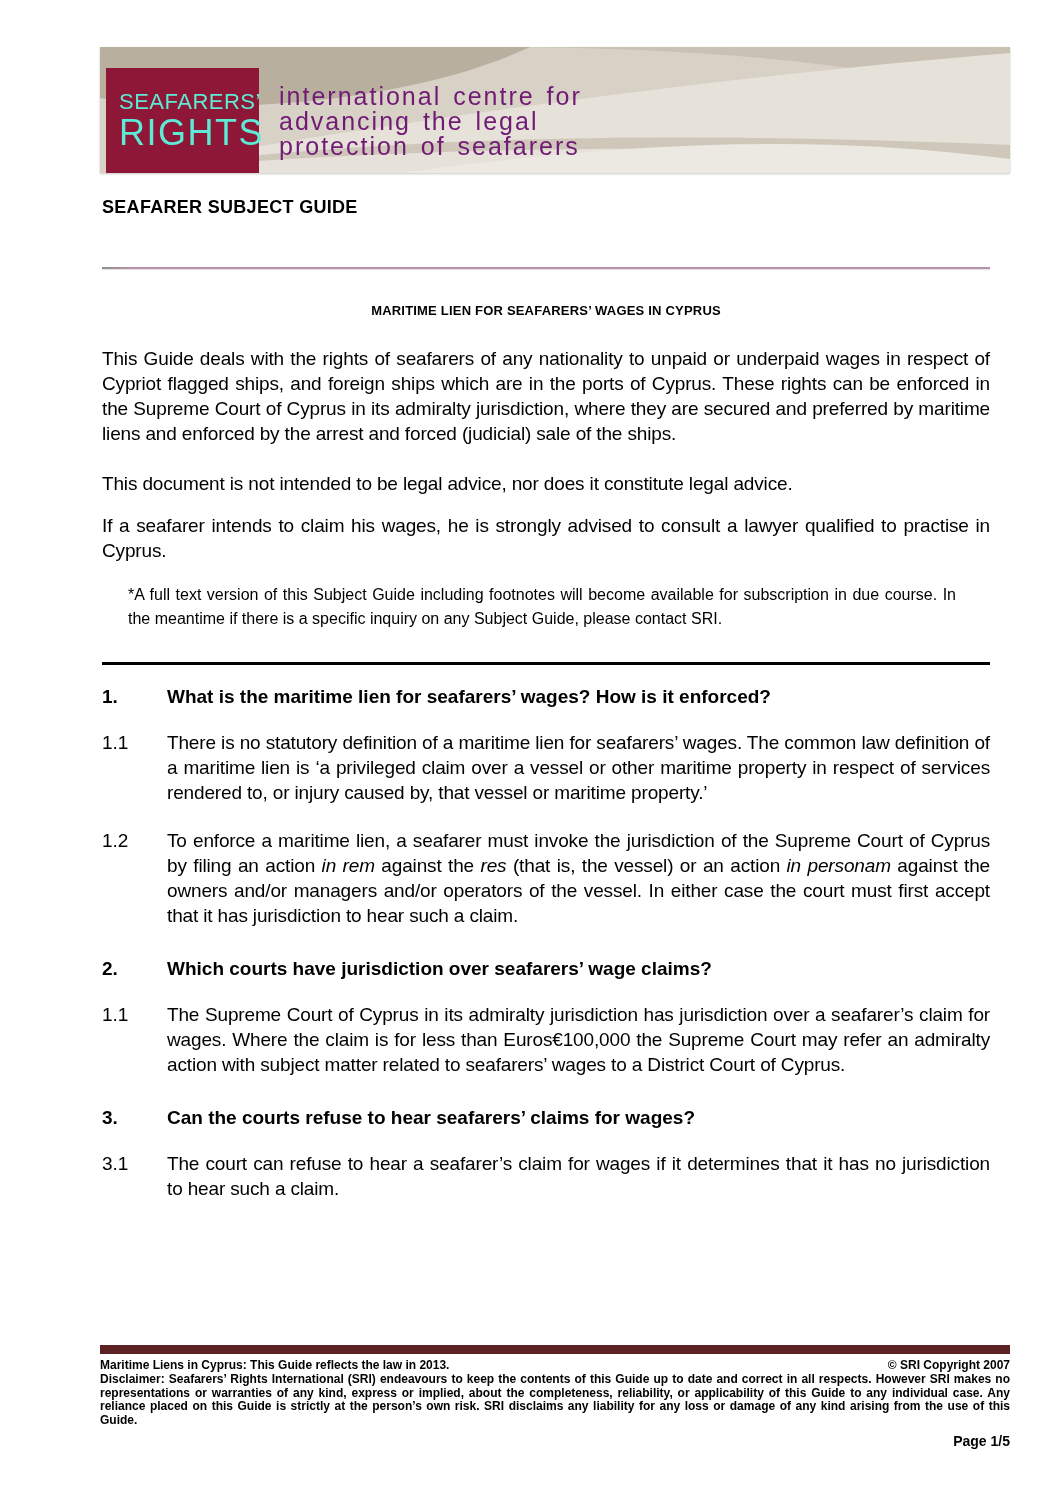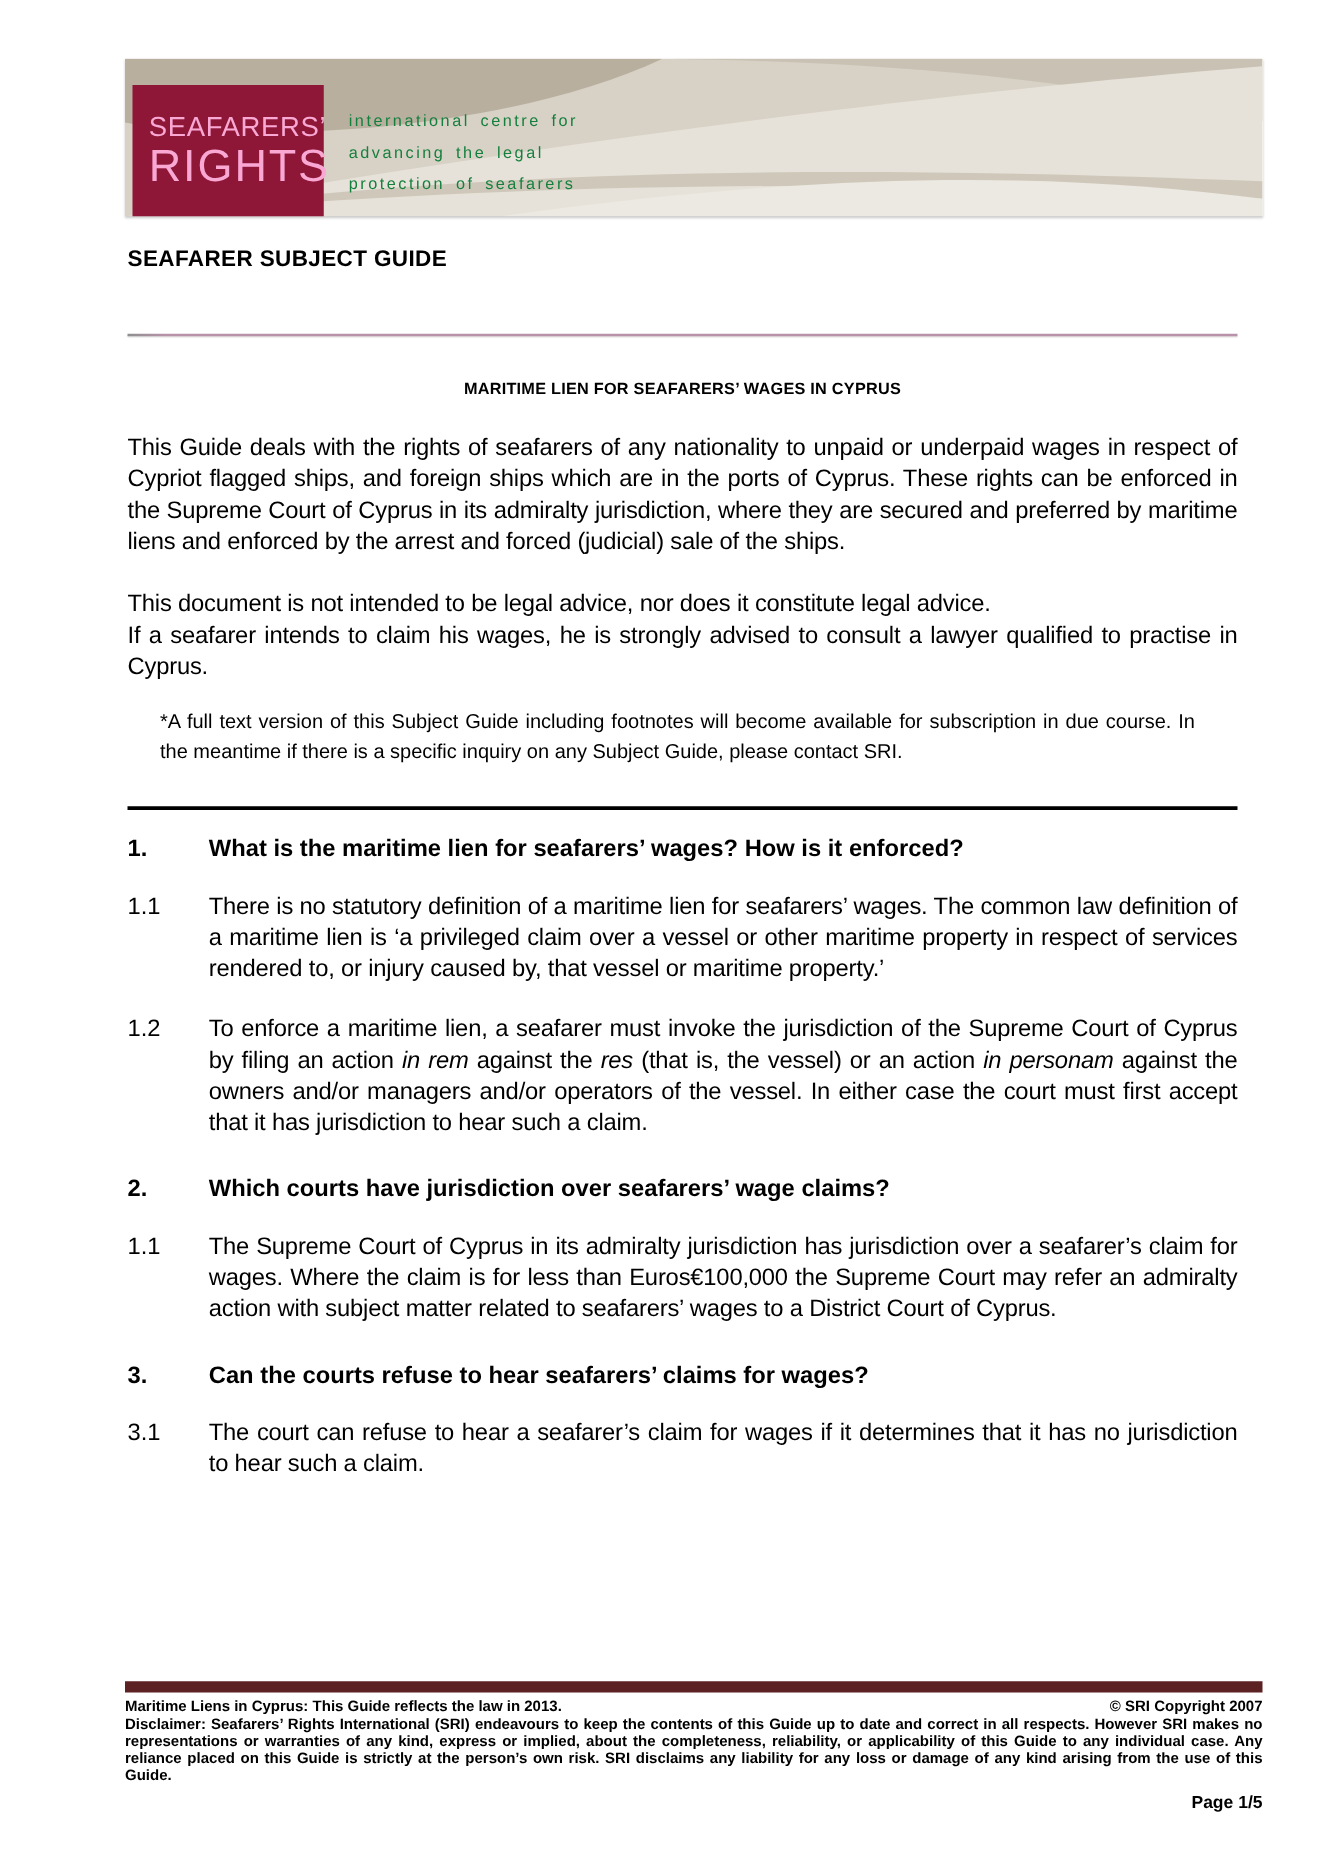--- a/index.html
+++ b/index.html
@@ -20,31 +20,31 @@
     left: 100px; top: 47px;
     width: 910px; height: 126px;
     box-shadow: 0 1px 2px rgba(0,0,0,0.22);
   }
   .banner svg.swoosh { position: absolute; left: 0; top: 0; width: 100%; height: 100%; display: block; }
   .logo-box {
     position: absolute;
     left: 6px; top: 21px;
     width: 153px; height: 105px;
     background: #8e1637;
-    color: #f9a8d4;
+    color: #5eead4;
     display: flex; flex-direction: column; justify-content: center;
     padding-left: 13px;
   }
   .logo-line1 { font-size: 22px; letter-spacing: 0.5px; line-height: 24px; }
   .logo-line2 { font-size: 36px; letter-spacing: 1.5px; line-height: 38px; font-weight: 400; }
   .tagline {
     position: absolute;
     left: 179px; top: 37px;
-    color: #15803d;
-    font-size: 13px; line-height: 25px;
+    color: #701a75;
+    font-size: 25px; line-height: 25px;
     letter-spacing: 2px; word-spacing: 3px;
   }
 
   
   .content {
     position: absolute;
     left: 102px; top: 197px;
     width: 888px;
   }
   .subject-guide {
@@ -65,21 +65,21 @@
     letter-spacing: 0.2px;
   }
   .body-para {
     margin: 0;
     font-size: 19px; line-height: 25px;
     text-align: justify;
     letter-spacing: -0.15px;
   }
   .mt-p1 { margin-top: 28px; }
   .mt-p2 { margin-top: 25px; }
-  .mt-p3 { }
+  .mt-p3 { margin-top: 17px; }
   .note {
     margin: 20px 34px 0 26px;
     font-size: 16px; line-height: 24px;
     text-align: justify;
   }
   .black-rule { margin-top: 31px; height: 3px; background: #000000; }
 
   .section-heading {
     display: flex;
     margin-top: 30px;

